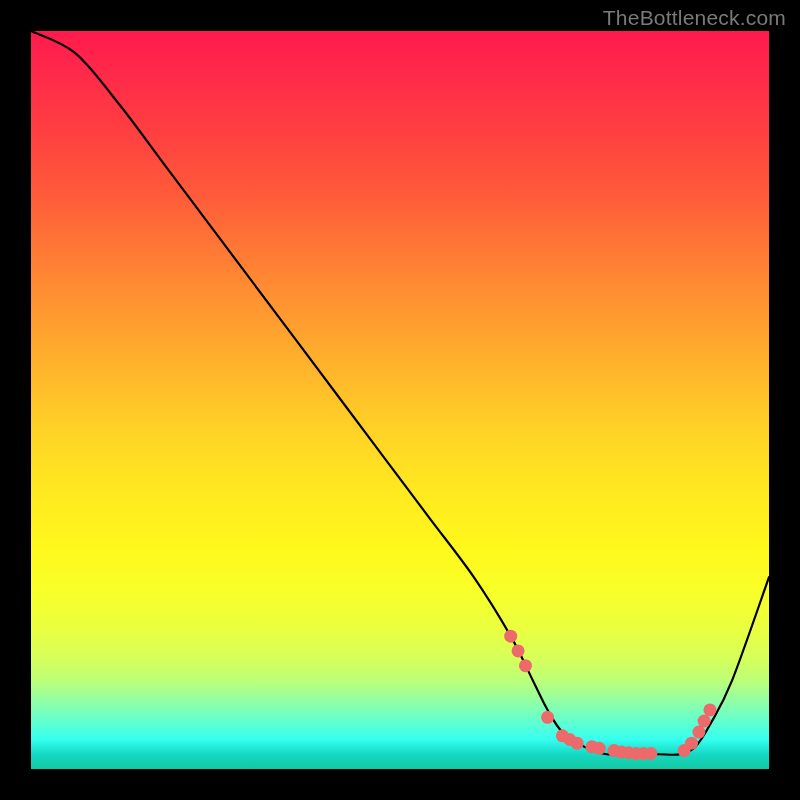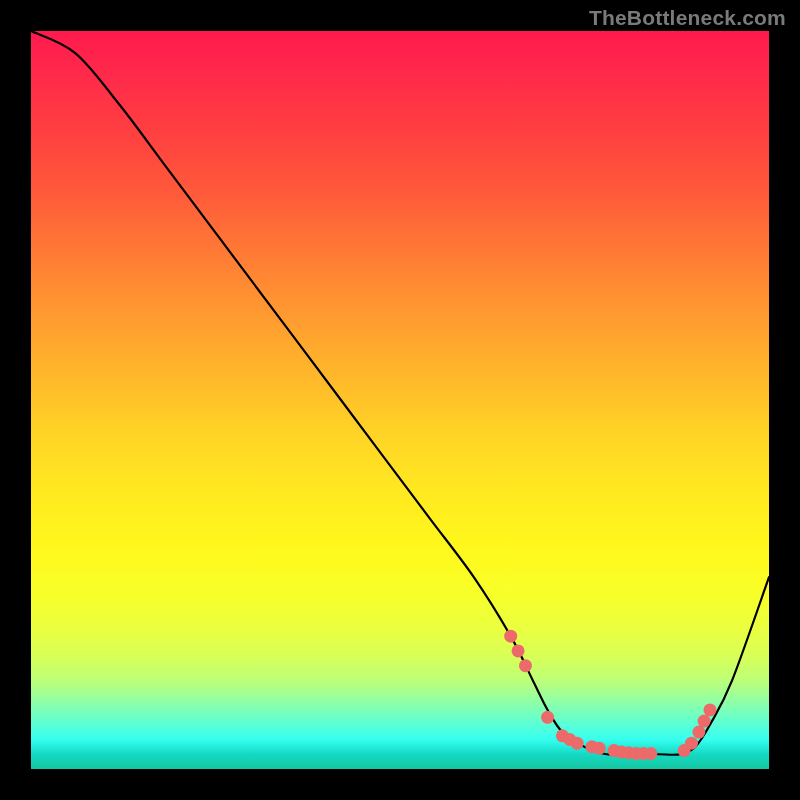--- a/index.html
+++ b/index.html
@@ -47,21 +47,21 @@
       #14d9c4 98%,
       #14c8a0 100%
     );
   }
   .watermark {
     position: absolute;
     top: 6px;
     right: 14px;
     color: #7a7a7a;
     font-size: 21px;
-    font-weight: 700;
+    font-weight: 400;
     letter-spacing: 0.2px;
     user-select: none;
   }
   svg.curve {
     position: absolute;
     left: 0;
     top: 0;
     width: 738px;
     height: 738px;
     overflow: visible;

